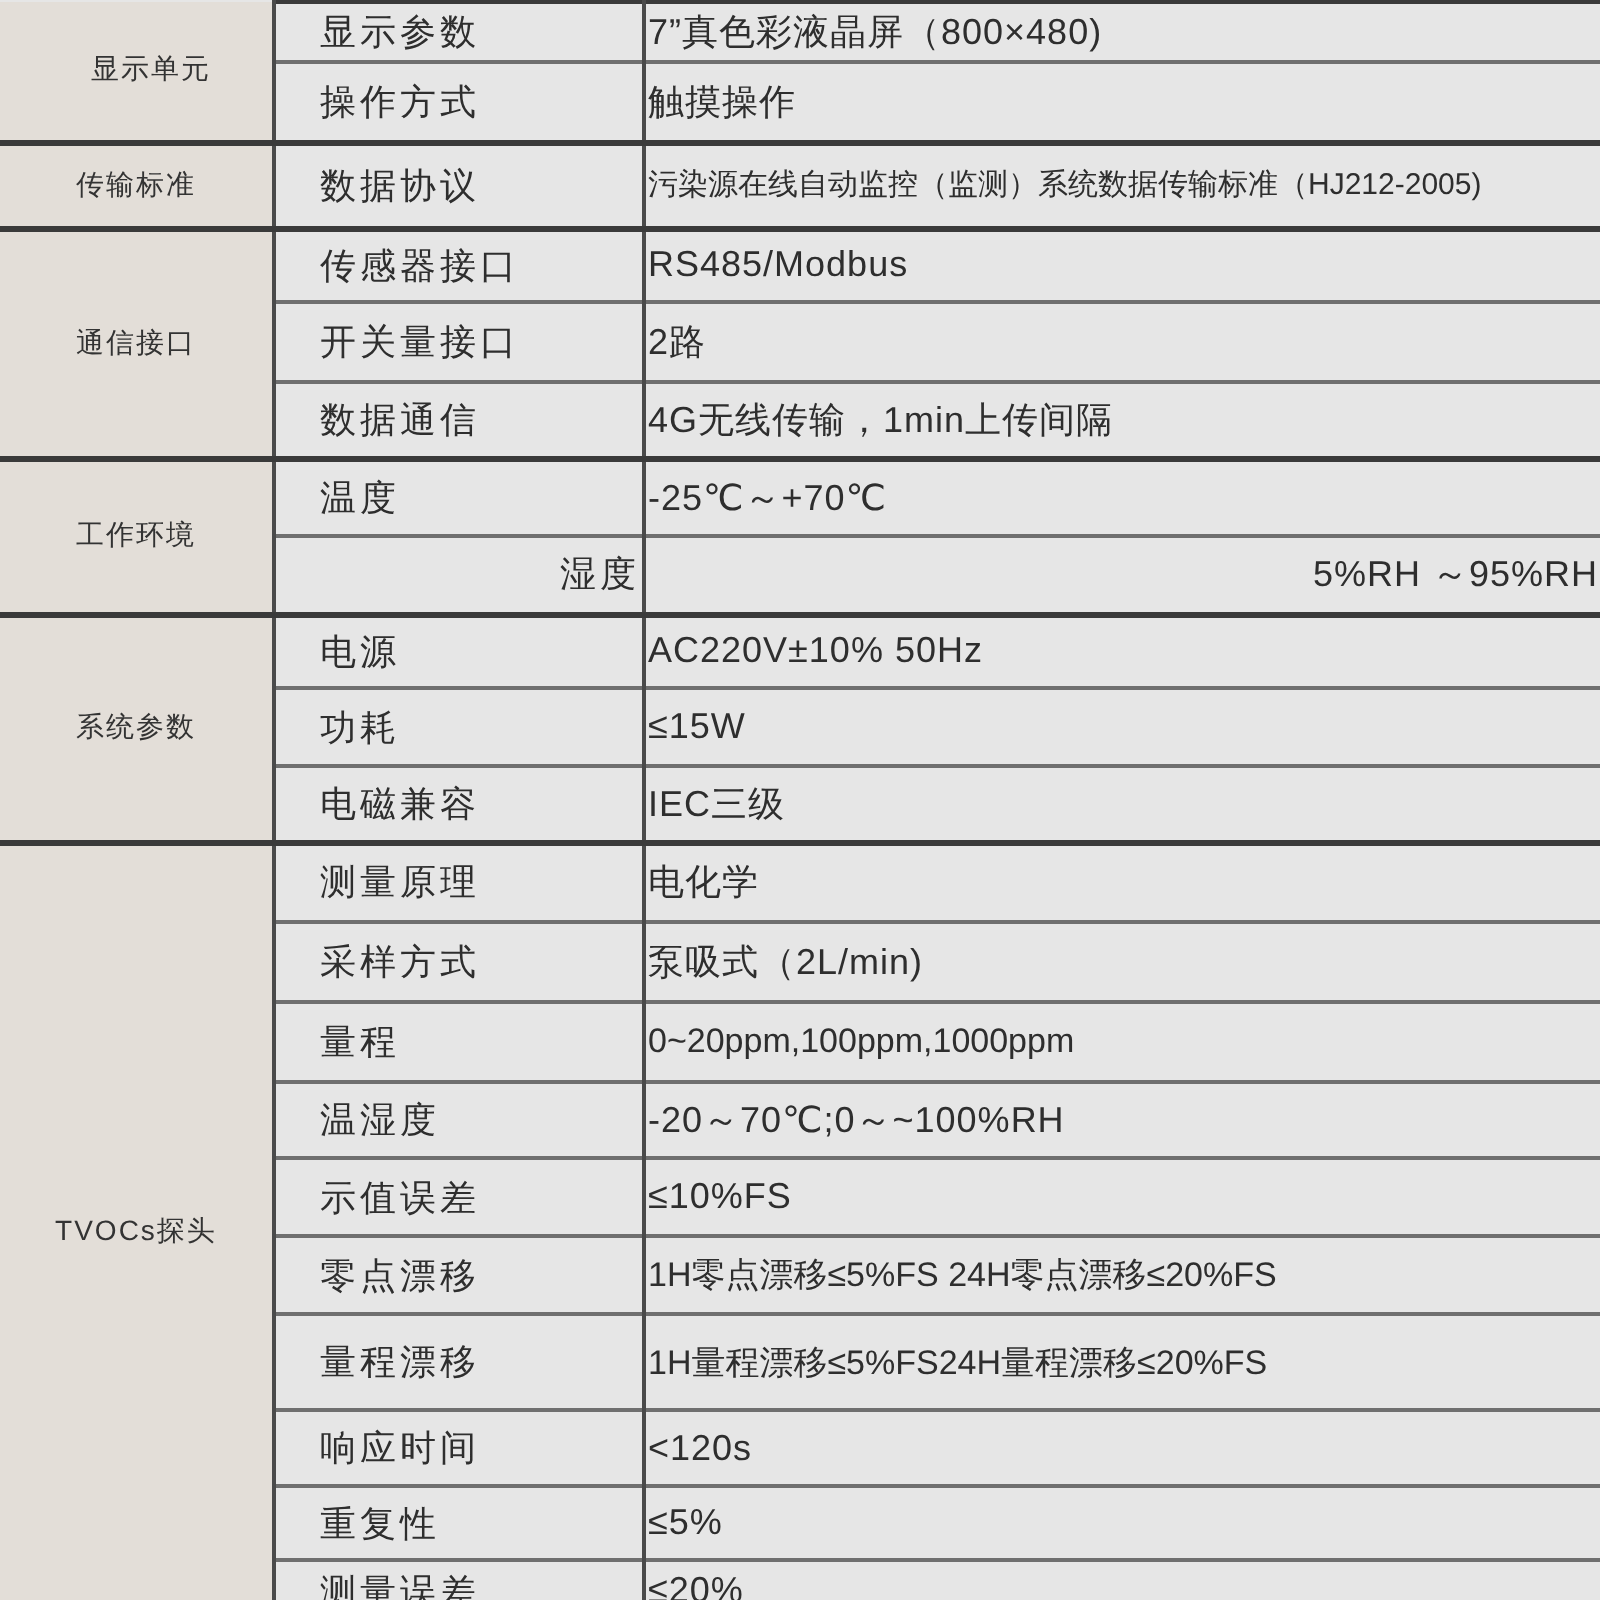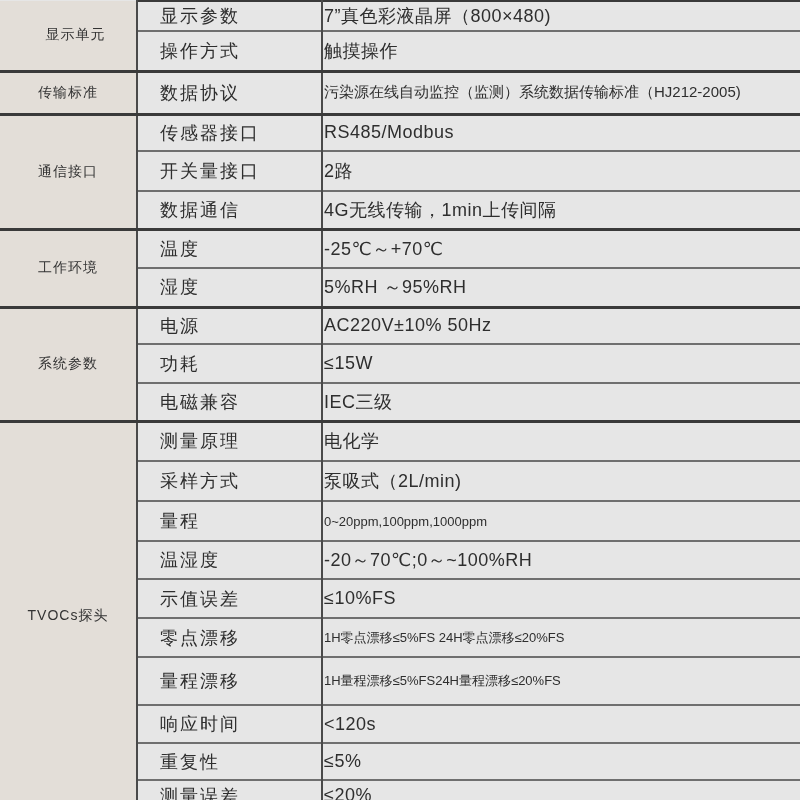--- a/index.html
+++ b/index.html
@@ -47,21 +47,21 @@
     font-size: 18px;
     font-weight: 500;
     letter-spacing: 2px;
   }
   td.value-cell {
     background: #e6e6e6;
     font-size: 18px;
     font-weight: 500;
     letter-spacing: 0.5px;
   }
-  td.value-cell.mid   { font-size: 13px; letter-spacing: 0; }
+  td.value-cell.mid   { font-size: 17px; letter-spacing: 0; }
   td.value-cell.small { font-size: 15px; letter-spacing: 0; }
 
   
   tr.inner td.param-cell,
   tr.inner td.value-cell {
     border-top: 2px solid #6f6f6f;
   }
   
   tr.group-start td {
     border-top: 3px solid #3a3a3a;
@@ -111,21 +111,21 @@
         </tr>
         <tr class="inner" style="height: 38px;">
           <td class="param-cell">数据通信</td>
           <td class="value-cell">4G无线传输，1min上传间隔</td>
         </tr>
         <tr class="group-start" style="height: 39px;">
           <td class="cat-cell" rowspan="2">工作环境</td>
           <td class="param-cell">温度</td>
           <td class="value-cell">-25℃～+70℃</td>
         </tr>
-        <tr class="inner" style="height: 39px;">
+        <tr class="inner" style="height: 39px; text-align: right;">
           <td class="param-cell">湿度</td>
           <td class="value-cell">5%RH ～95%RH</td>
         </tr>
         <tr class="group-start" style="height: 37px;">
           <td class="cat-cell" rowspan="3">系统参数</td>
           <td class="param-cell">电源</td>
           <td class="value-cell">AC220V±10% 50Hz</td>
         </tr>
         <tr class="inner" style="height: 39px;">
           <td class="param-cell">功耗</td>

